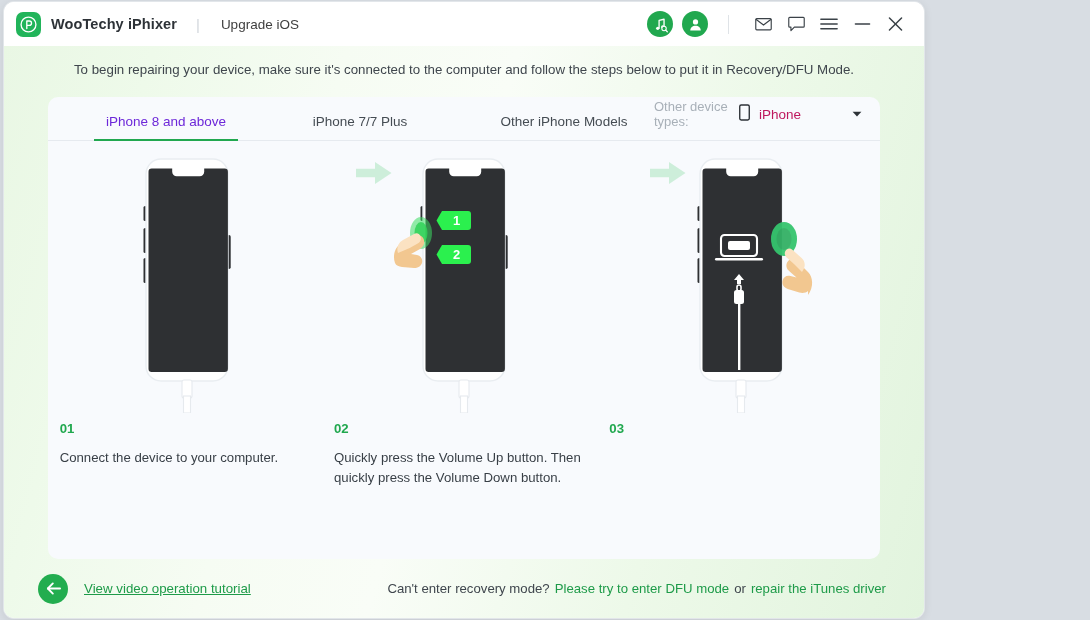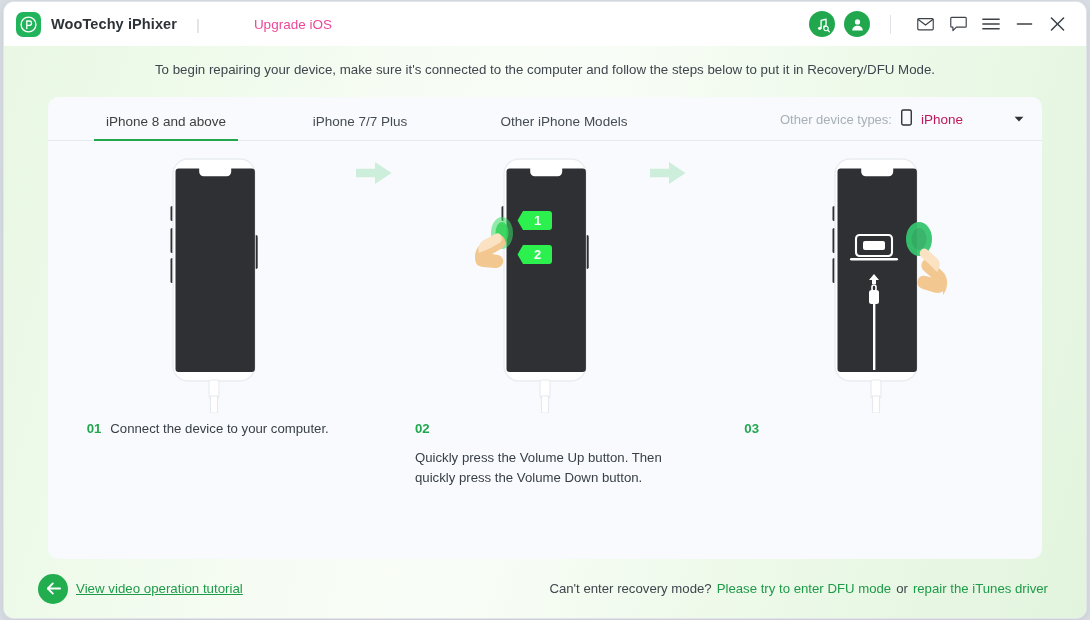--- a/index.html
+++ b/index.html
@@ -6,21 +6,21 @@
   html, body {
     width: 1090px; height: 620px;
     font-family: "Liberation Sans", sans-serif;
     background: #d8dde3;
     overflow: hidden;
   }
 
   .window {
     position: absolute;
     left: 4px; top: 2px;
-    width: 1082px; height: 616px;
+    width: 920px; height: 616px;
     border-radius: 10px;
     background: #ffffff;
     box-shadow: 0 0 0 1px #e2e6ea, 0 2px 10px rgba(0,0,0,.10);
     overflow: hidden;
     display: flex;
     flex-direction: column;
   }
 
   
   .titlebar {
@@ -48,22 +48,21 @@
     letter-spacing: .1px;
   }
   .brand-sep {
     color: #d2d7dc;
     font-size: 15px;
     margin: 0 11px 0 9px;
     font-weight: 300;
   }
   .brand-sub {
     font-size: 13.5px;
-    color: #ec4899;
-    margin-left: 33px;
+    color: #404040;
   }
 
   .tb-right {
     margin-left: auto;
     display: flex;
     align-items: center;
     gap: 0;
   }
   .circ-icon {
     width: 26px; height: 26px;
@@ -136,21 +135,21 @@
     color: #454c53;
     padding: 0 0 11px 0;
     cursor: pointer;
     text-align: center;
     position: relative;
     flex: 0 0 auto;
   }
   .tab.t1 { width: 144px; margin-left: 46px; }
   .tab.t2 { width: 160px; margin-left: 42px; }
   .tab.t3 { width: 180px; margin-left: 34px; }
-  .tab.active { color: #404040; }
+  .tab.active { color: #6d28d9; }
   .tab.active::after {
     content: "";
     position: absolute;
     left: 0; right: 0; bottom: -1px;
     height: 2px;
     background: #21a84f;
   }
 
   .devtype {
     margin-left: auto;
@@ -198,41 +197,41 @@
 
   .caption {
     display: flex;
     gap: 9px;
     font-size: 13.2px;
     color: #383f46;
     line-height: 1.52;
     padding-top: 6px;
   }
   .cap-num { color: #21a84f; font-weight: 600; flex: 0 0 auto; }
-  .cap-1 { width: 262px; margin-left: 8px; }
+  .cap-1 { width: 262px; margin-left: 8px; flex-direction: column; }
   .cap-2 { width: 262px; margin-left: 2px; flex-direction: column; }
   .cap-3 { width: 268px; margin-left: 4px; }
 
   
   .footer {
     flex: 1 1 auto;
     display: flex;
     align-items: center;
     padding: 0 38px 0 34px;
   }
   .back-btn {
     width: 30px; height: 30px;
     border-radius: 50%;
     background: #22ad4f;
     display: flex; align-items: center; justify-content: center;
     cursor: pointer;
     flex: 0 0 auto;
   }
   .tutorial-link {
-    margin-left: 8px;
+    margin-left: 16px;
     font-size: 13.3px;
     color: #1e9b49;
     text-decoration: underline;
     cursor: pointer;
   }
   .foot-right {
     margin-left: auto;
     font-size: 13.2px;
     color: #3f464d;
     display: flex;

